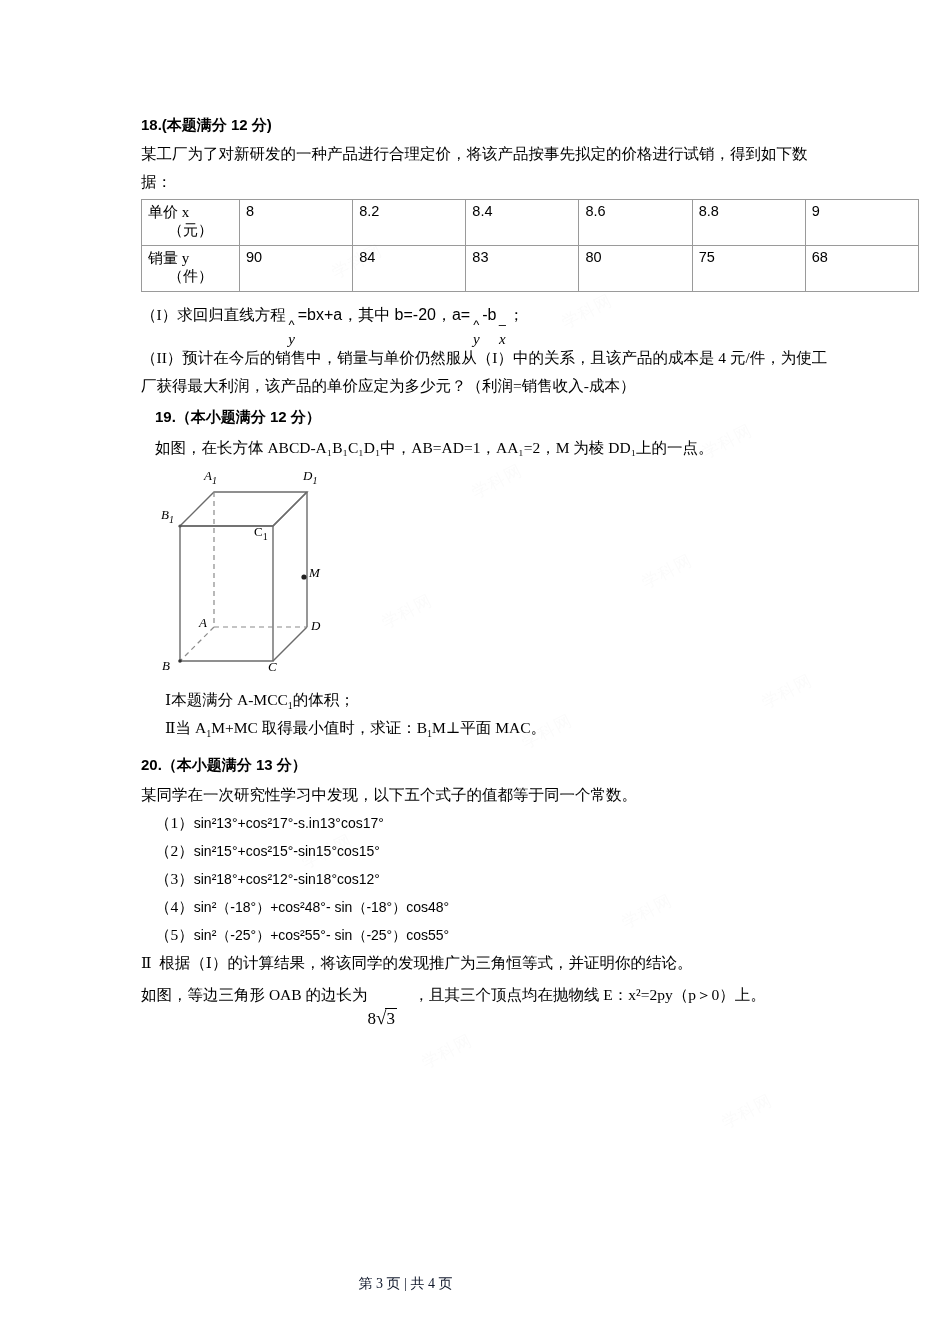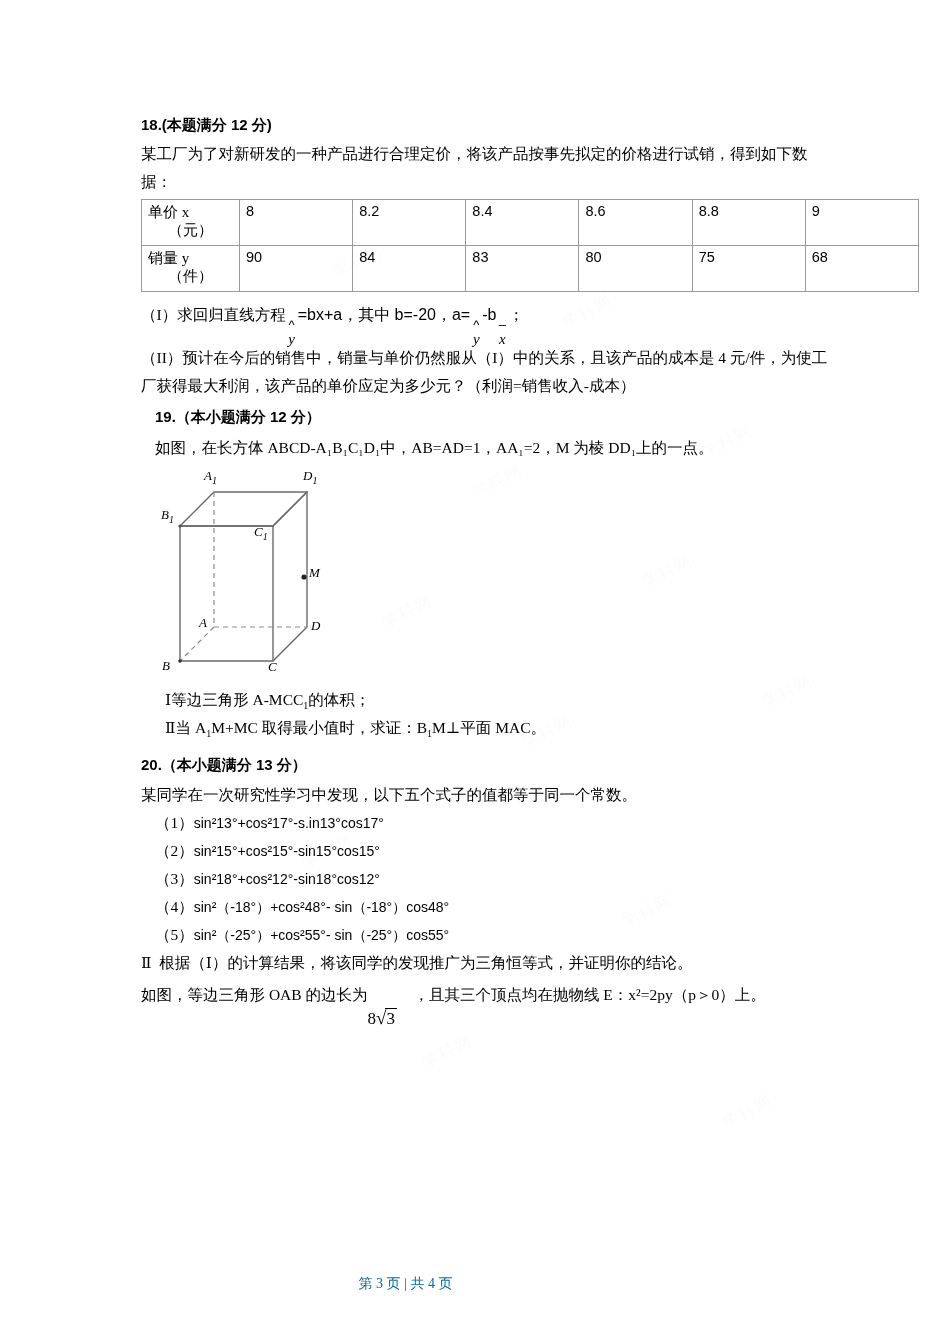--- a/index.html
+++ b/index.html
@@ -160,21 +160,21 @@
   }
   .figure svg { position: absolute; left: 0; top: 0; }
   
   .footer {
     position: absolute;
     left: 0;
     top: 1275px;
     width: 811px;
     text-align: center;
     font-size: 14px;
-    color: #0369a1;
+    color: #0f172a;
     font-family: "Liberation Serif", serif;
   }
   .indent1 { padding-left: 14px; }
   .indent2 { padding-left: 24px; }
 </style>
 </head>
 <body>
 
 <div class="page">
 
@@ -258,35 +258,35 @@
           <circle cx="39" cy="60" r="1.6" fill="#555" stroke="none"></circle>
           <circle cx="39" cy="195" r="1.8" fill="#333" stroke="none"></circle>
         </svg>
 
         <div style="position:absolute; left:63px; top:2px; font-style:italic; font-size:13px; font-family:'Liberation Serif',serif;"><span>A</span><sub class="s1">1</sub></div>
 
         <div style="position:absolute; left:162px; top:2px; font-style:italic; font-size:13px; font-family:'Liberation Serif',serif;"><span>D</span><sub class="s1">1</sub></div>
 
         <div style="position:absolute; left:20px; top:41px; font-style:italic; font-size:13px; font-family:'Liberation Serif',serif;"><span>B</span><sub class="s1">1</sub></div>
 
-        <div style="position:absolute; left:113px; top:58px; font-style:italic; font-size:13px; font-family:'Liberation Serif',serif;"><span>C</span><sub class="s1">1</sub></div>
+        <div style="position:absolute; left:113px; top:58px; font-size:13px; font-family:'Liberation Serif',serif;"><span>C</span><sub class="s1">1</sub></div>
 
         <div style="position:absolute; left:58px; top:149px; font-style:italic; font-size:13px; font-family:'Liberation Serif',serif;">A</div>
 
         <div style="position:absolute; left:170px; top:152px; font-style:italic; font-size:13px; font-family:'Liberation Serif',serif;">D</div>
 
         <div style="position:absolute; left:21px; top:192px; font-style:italic; font-size:13px; font-family:'Liberation Serif',serif;">B</div>
 
         <div style="position:absolute; left:127px; top:193px; font-style:italic; font-size:13px; font-family:'Liberation Serif',serif;">C</div>
 
         <div style="position:absolute; left:168px; top:99px; font-style:italic; font-size:13px; font-family:'Liberation Serif',serif;">M</div>
       </div>
 
       <p class="line body-cn indent2" style="margin-top:2px;">
-        <span>Ⅰ</span><span>等边三角形 A-MCC</span><sub class="s1">1</sub><span>的体积；</span>
+        <span>Ⅰ</span><span>本题满分 A-MCC</span><sub class="s1">1</sub><span>的体积；</span>
       </p>
       <p class="line body-cn indent2">
         <span>Ⅱ</span><span>当 A</span><sub class="s1">1</sub><span>M+MC 取得最小值时，求证：B</span><sub class="s1">1</sub><span>M⊥平面 MAC。</span>
       </p>
     </div>
 
     <div style="margin-top:10px;">
       <p class="heading">20.（本小题满分 13 分）</p>
       <p class="line body-cn" style="margin-top:3px;">某同学在一次研究性学习中发现，以下五个式子的值都等于同一个常数。</p>
 

